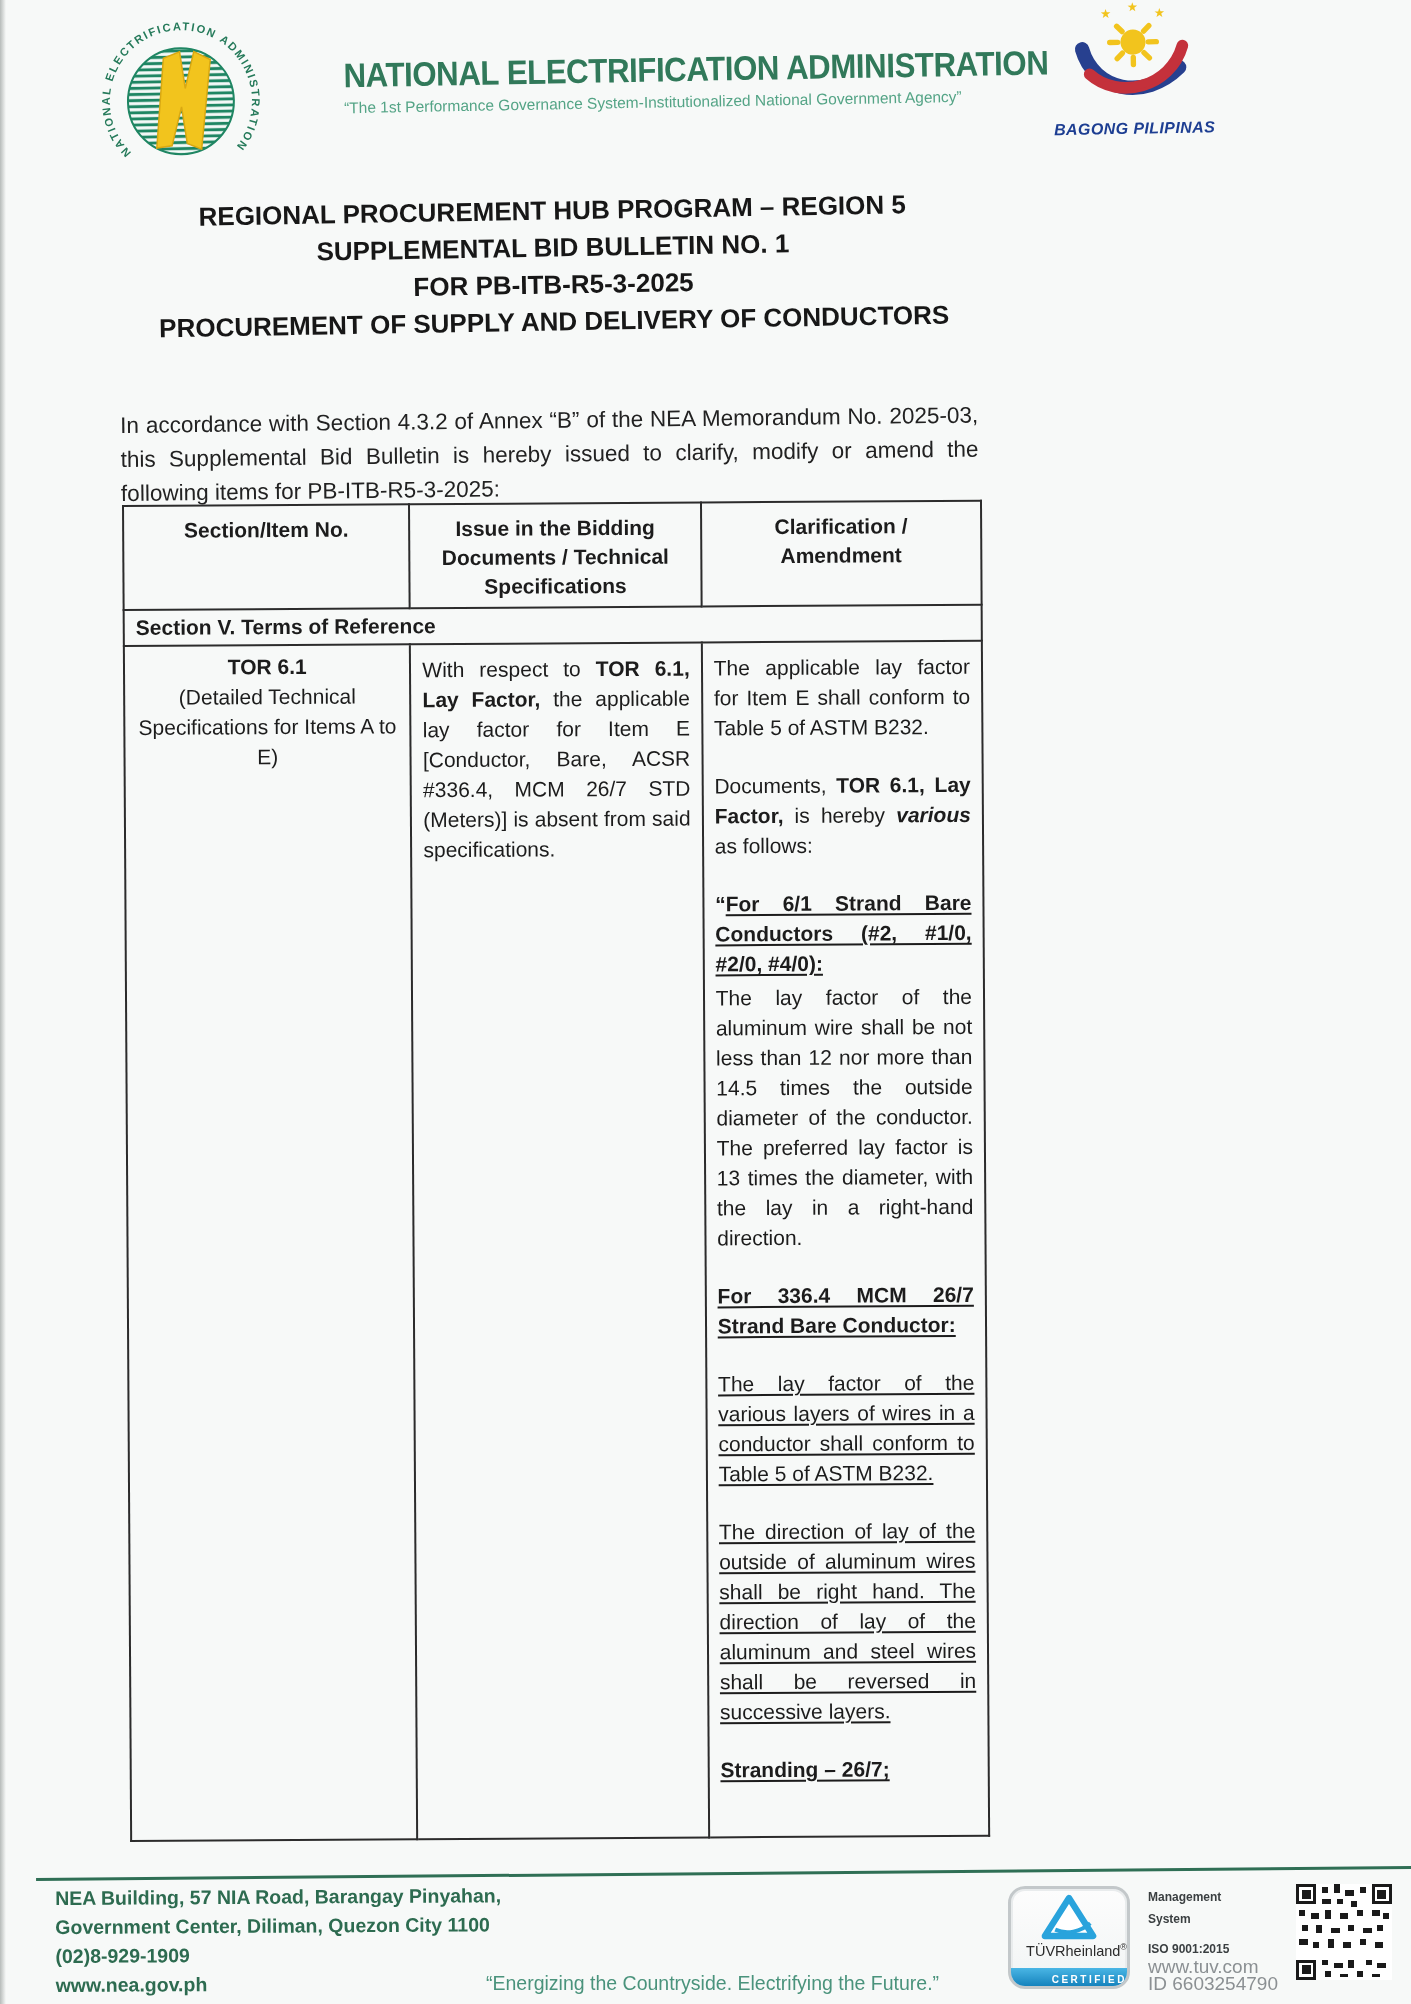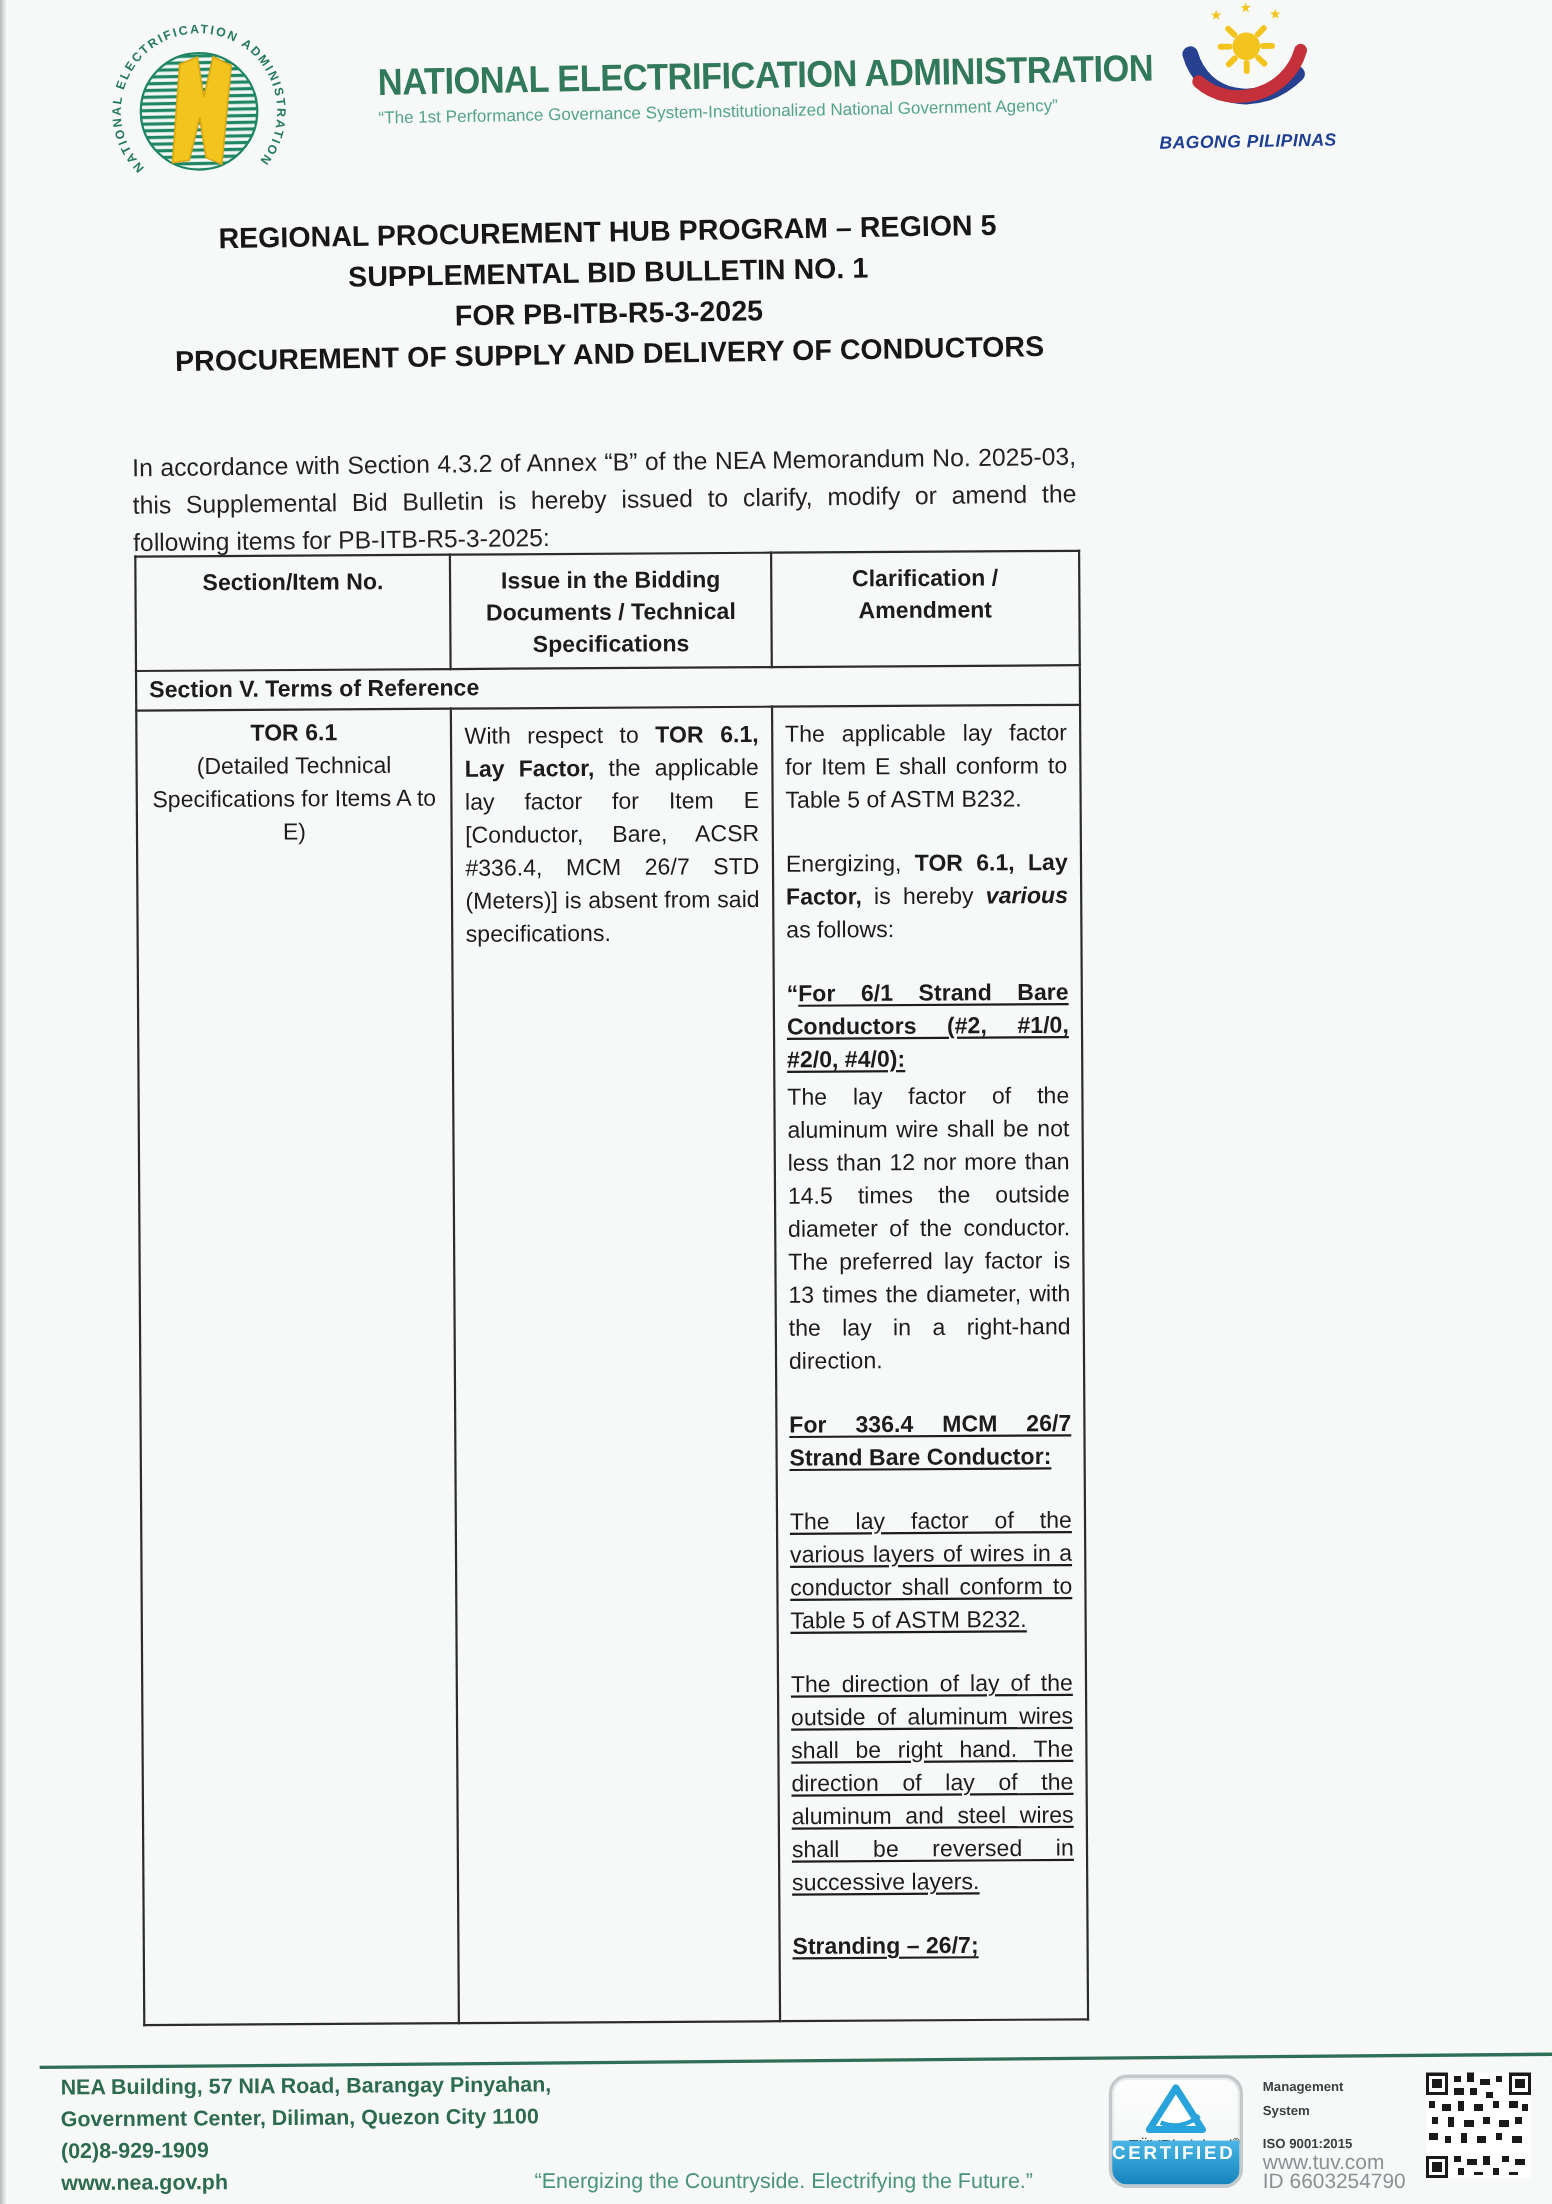--- a/index.html
+++ b/index.html
@@ -58,23 +58,23 @@
   .footer-address { position:absolute; left:55px; top:1884px; font-weight:bold; color:#2d6b50;
     font-size:19.5px; line-height:29px; transform:rotate(-0.35deg); transform-origin:left top; }
   .footer-slogan { position:absolute; left:486px; top:1972px; color:#4a937c; font-size:19.5px;text-align:right; }
 
   .tuv-badge { position:absolute; left:1008px; top:1886px; width:122px; height:103px;
     background:linear-gradient(#fdfdfd,#f1f4f4); border:3px solid #c3c8ca; border-radius:17px;
     box-shadow:inset 0 0 0 2px #e9eced; overflow:hidden; }
   .tuv-tri { display:block; margin:5px auto 0; }
   .tuv-brand { text-align:right; font-size:14.5px; font-weight:normal; color:#2a2a2a; line-height:15px; }
   .tuv-reg { font-size:9px; vertical-align:super; }
-  .cert-band { position:absolute; bottom:0; left:0; right:0; height:40px;
+  .cert-band { position:absolute; bottom:0; left:0; right:0; height:18px;
     background:linear-gradient(180deg,#4ab6e5,#1583bd); color:#fff; font-weight:bold;
-    font-size:17px; letter-spacing:2.5px; text-align:left; line-height:24px; }
+    font-size:10px; letter-spacing:2.5px; text-align:right; line-height:24px; }
   .tuv-text { position:absolute; left:1148px; top:1886px; color:#3a3f41; font-weight:bold;
     font-size:12px; line-height:22px; }
   .tuv-iso { margin-top:8px; }
   .tuv-url { position:absolute; left:1148px; top:1958px; color:#8b9093; font-size:19px; line-height:17px; }
   .qr { position:absolute; left:1296px; top:1884px; width:96px; height:96px; }
 </style>
 </head>
 <body>
 
 <div class="scan-edge"></div>
@@ -157,21 +157,21 @@
     <tr class="content-row">
       <td class="cell-item">
         <div class="tor-no">TOR 6.1</div>
         <div>(Detailed Technical Specifications for Items A to E)</div>
       </td>
       <td class="cell-issue">
         <p><span>With respect to </span><b>TOR 6.1, Lay Factor,</b><span> the applicable lay factor for Item E [Conductor, Bare, ACSR #336.4, MCM 26/7 STD (Meters)] is absent from said specifications.</span></p>
       </td>
       <td class="cell-clar">
         <p class="first">The applicable lay factor for Item E shall conform to Table 5 of ASTM B232.</p>
-        <p><span>Energizing, </span><b>TOR 6.1, Lay Factor,</b><span> is hereby </span><b><i>various</i></b><span> as follows:</span></p>
+        <p><span>Documents, </span><b>TOR 6.1, Lay Factor,</b><span> is hereby </span><b><i>various</i></b><span> as follows:</span></p>
         <p><b>“</b><span class="bu">For 6/1 Strand Bare Conductors (#2, #1/0, #2/0, #4/0):</span></p>
         <p class="tight">The lay factor of the aluminum wire shall be not less than 12 nor more than 14.5 times the outside diameter of the conductor. The preferred lay factor is 13 times the diameter, with the lay in a right-hand direction.</p>
         <p><span class="bu">For 336.4 MCM 26/7 Strand Bare Conductor:</span></p>
         <p class="u">The lay factor of the various layers of wires in a conductor shall conform to Table 5 of ASTM B232.</p>
         <p class="u">The direction of lay of the outside of aluminum wires shall be right hand. The direction of lay of the aluminum and steel wires shall be reversed in successive layers.</p>
         <p><span class="bu">Stranding – 26/7;</span></p>
       </td>
     </tr>
   </tbody>
 </table>

